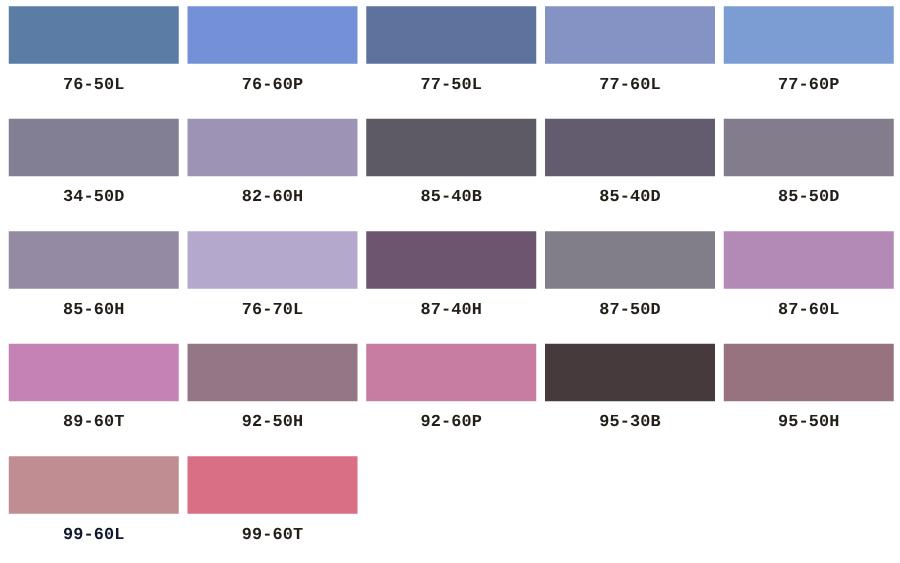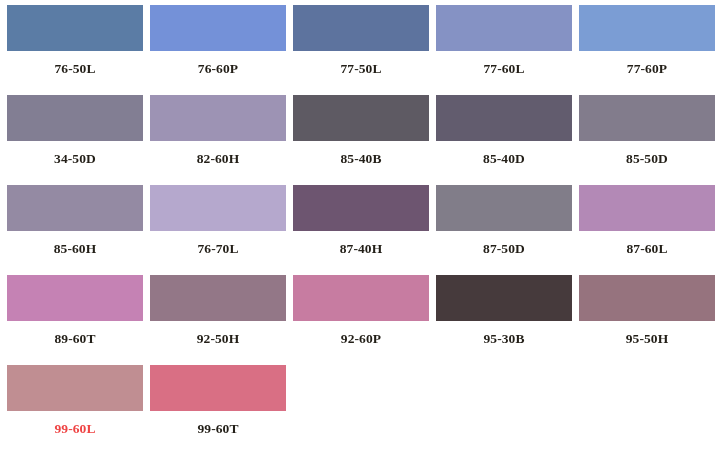--- a/index.html
+++ b/index.html
@@ -35,20 +35,21 @@
     box-sizing: border-box;
   }
 
   .swatch-cell {
     width: 143px;
     height: 70px;
     display: flex;
     flex-direction: column;
     align-items: flex-start;
     box-sizing: border-box;
+    font-family: Liberation Mono, monospace;
   }
 
   .swatch-chip {
     width: 136px;
     height: 60px;
     display: block;
     box-sizing: border-box;
   }
 
   .swatch-label {
@@ -144,20 +145,20 @@
       <div class="swatch-cell">
         <div class="swatch-chip" style="background-color: rgb(70, 58, 60);"></div>
         <div class="swatch-label" style="color: rgb(35, 31, 24);">95-30B</div>
       </div>
       <div class="swatch-cell">
         <div class="swatch-chip" style="background-color: rgb(150, 115, 126);"></div>
         <div class="swatch-label" style="color: rgb(35, 31, 24);">95-50H</div>
       </div>
       <div class="swatch-cell">
         <div class="swatch-chip" style="background-color: rgb(192, 142, 146);"></div>
-        <div class="swatch-label" style="color: #ef4444;">99-60L</div>
+        <div class="swatch-label" style="color: #0f172a;">99-60L</div>
       </div>
       <div class="swatch-cell">
         <div class="swatch-chip" style="background-color: rgb(217, 111, 132);"></div>
         <div class="swatch-label" style="color: rgb(35, 31, 24);">99-60T</div>
       </div>
     </div>
 </div>
 
 </body></html>

